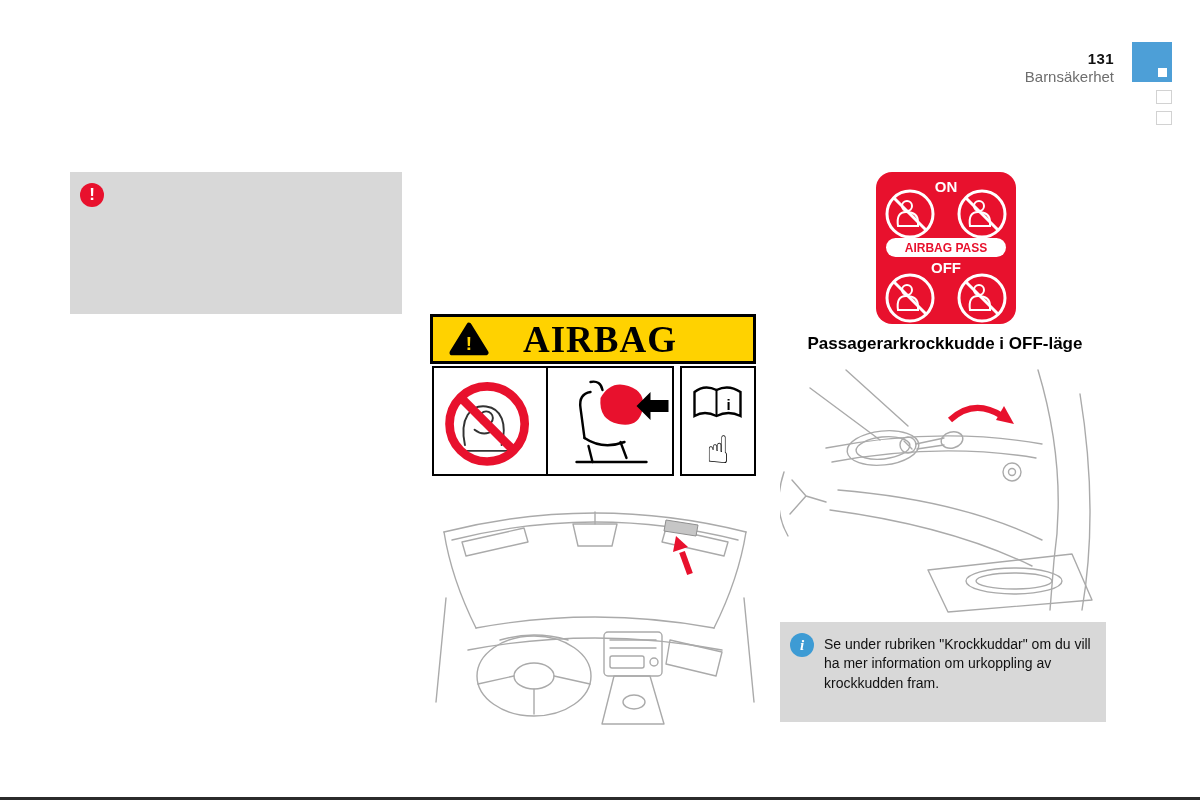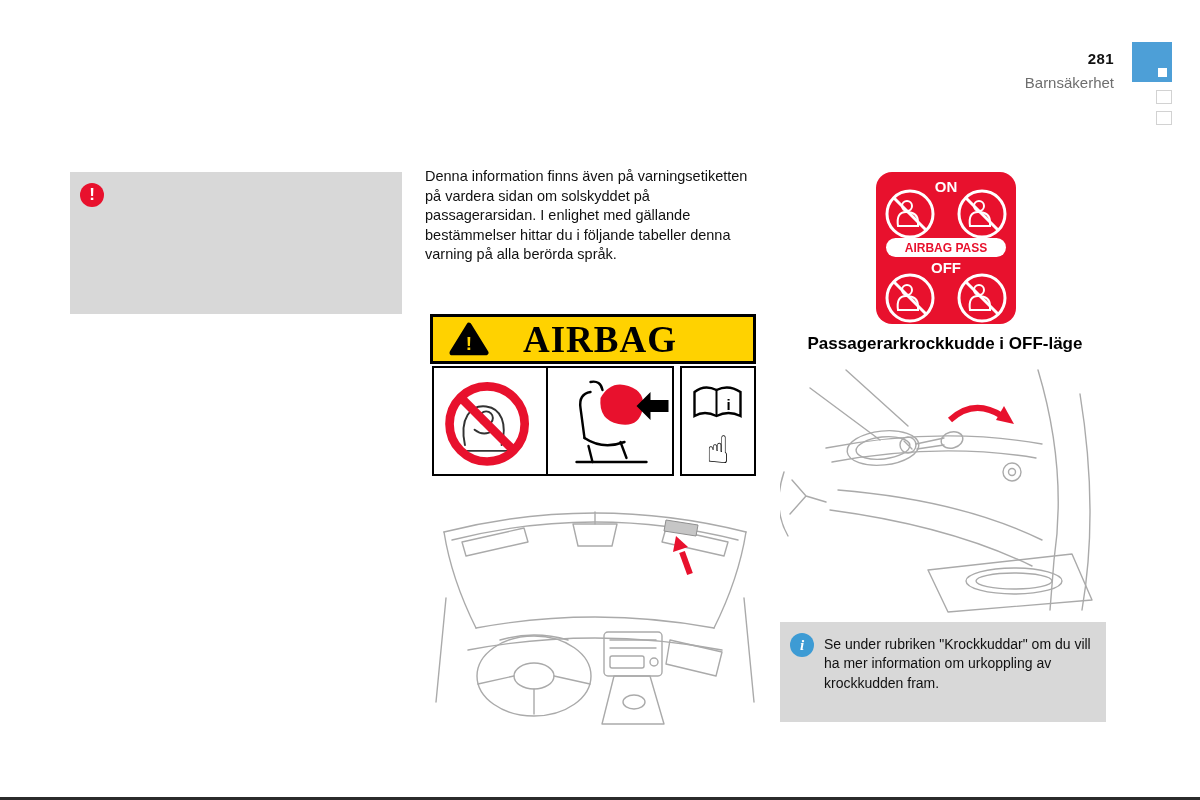--- a/index.html
+++ b/index.html
@@ -2,21 +2,21 @@
 <html><head>
 <meta charset="utf-8">
 <style>
   * { margin:0; padding:0; box-sizing:border-box; }
   body { background:#ffffff; font-family:"Liberation Sans","DejaVu Sans",sans-serif; }
   .page { position:relative; width:1200px; height:800px; background:#ffffff; overflow:hidden; }
 
   
   .header-meta { position:absolute; top:50px; right:86px; text-align:right; }
   .page-number { font-size:15px; font-weight:bold; color:#111111; letter-spacing:.4px; }
-  .section-name { font-size:15px; color:#6e6e6e; margin-top:7px; }
+  .section-name { font-size:15px; color:#6e6e6e; margin-top:1px; }
   .blue-square { position:absolute; top:42px; right:28px; width:40px; height:40px; background:#4d9fd7; }
   .blue-notch { position:absolute; right:5px; bottom:5px; width:9px; height:9px; background:#ffffff; }
   .ghost-square { position:absolute; right:28px; width:16px; height:14px; background:#ffffff; border:1px solid #d2d2d2; }
   .gs1 { top:90px; } .gs2 { top:111px; }
 
   .page-title { position:absolute; left:70px; top:116px; font-size:32px; color:#979797; font-weight:400; }
 
   
   .note-box { position:absolute; background:#d8d8d8; font-size:14px; line-height:1.38; color:#111111; }
   .warning-box { left:70px; top:172px; width:332px; height:142px; padding:12px 14px 12px 44px; }
@@ -51,35 +51,34 @@
   svg text { font-family:"Liberation Sans","DejaVu Sans",sans-serif; }
 
   .bottom-edge { position:absolute; left:0; bottom:0; width:100%; height:3px; background:#2b2b2b; }
 </style>
 </head>
 <body>
 
 <div class="page">
 
   <div class="header-meta">
-    <div class="page-number">281</div>
+    <div class="page-number">131</div>
     <div class="section-name">Barnsäkerhet</div>
   </div>
   <div class="blue-square">
     <div class="blue-notch"></div>
   </div>
   <div class="ghost-square gs1"></div>
   <div class="ghost-square gs2"></div>
 
 
   <div class="note-box warning-box">
     <div class="badge warn-badge">!</div>
   </div>
 
-  <p class="intro-text">Denna information finns även på varningsetiketten på vardera sidan om solskyddet på passagerarsidan. I enlighet med gällande bestämmelser hittar du i följande tabeller denna varning på alla berörda språk.</p>
 
   <div class="airbag-label">
     <div class="airbag-header">
       <svg class="warn-tri" width="40" height="36" viewBox="0 0 38 34">
         <polygon points="19,4 35,30 3,30" fill="#000000" stroke="#000000" stroke-width="5" stroke-linejoin="round"></polygon>
         <text x="19" y="27" text-anchor="middle" fill="#ffd200" font-size="18" font-weight="bold">!</text>
       </svg>
       <span class="airbag-word">AIRBAG</span>
     </div>
     <div class="airbag-body">

